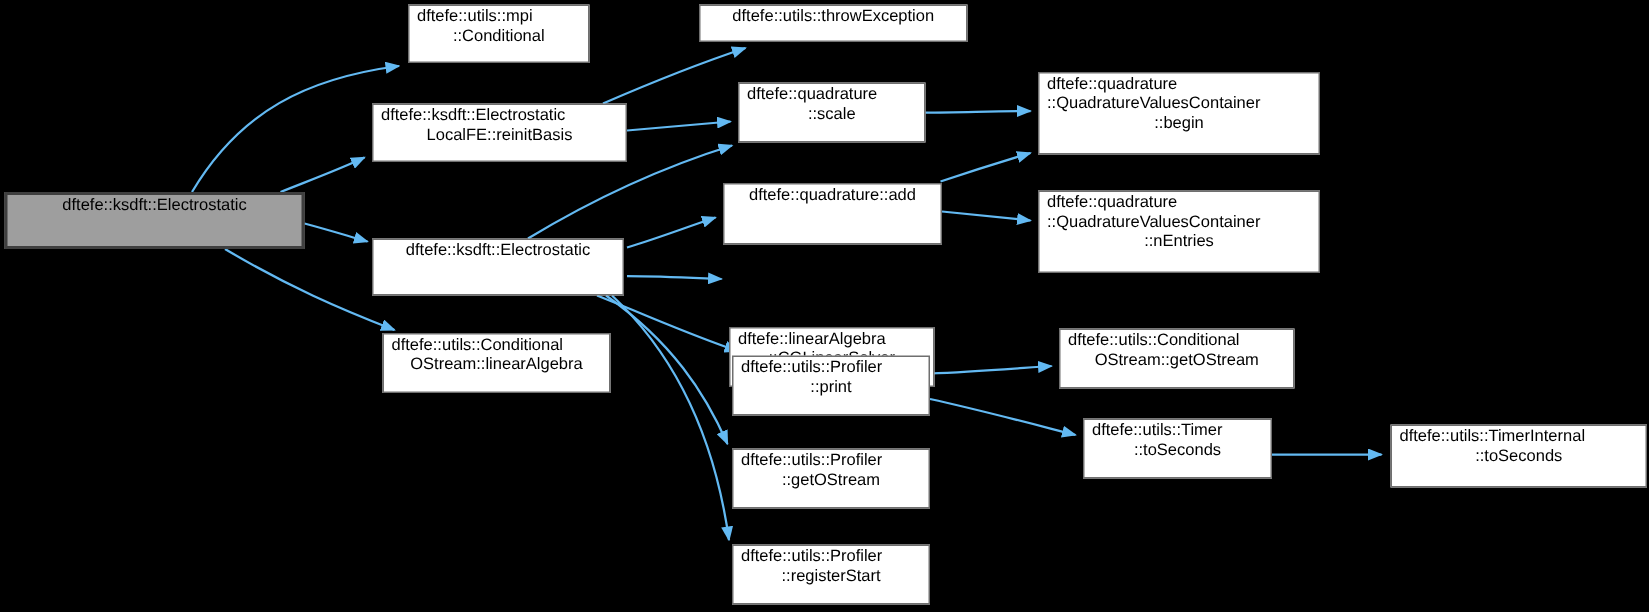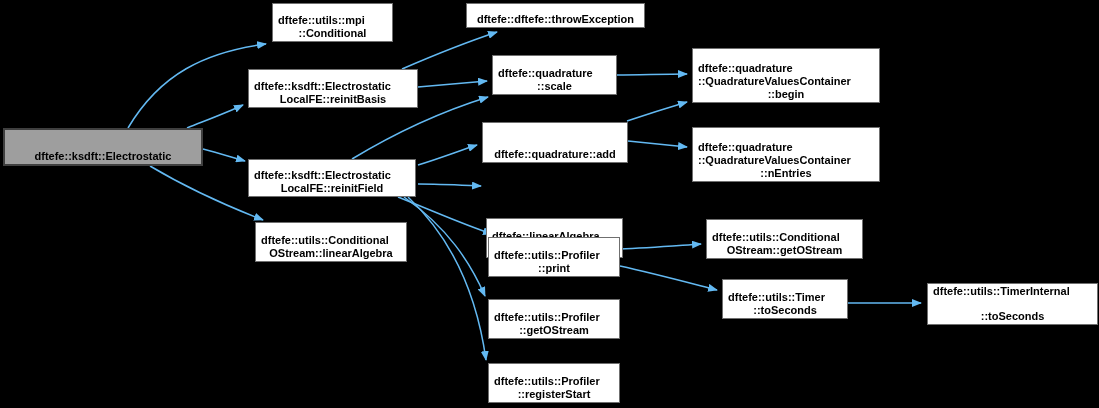--- a/index.html
+++ b/index.html
@@ -6,23 +6,22 @@
   .stage{
     position:relative;width:1099px;height:408px;background:#000000;
     font-family:"Liberation Sans","DejaVu Sans",sans-serif;overflow:hidden;
   }
   svg.edge-layer{position:absolute;left:0;top:0;width:1099px;height:408px;pointer-events:none;}
   .edge{fill:none;stroke:#63b9f2;stroke-width:1.5px;}
   .arrowhead{fill:#63b9f2;}
   .node{
     position:absolute;box-sizing:border-box;background:#ffffff;border:1.5px solid #6f6f6f;
     color:#000000;font-size:11px;line-height:13px;
-    display:flex;flex-direction:column;justify-content:flex-end;padding:1px 5px;
+    display:flex;flex-direction:column;justify-content:flex-start;padding:1px 5px;
     cursor:pointer;
-    font-weight:bold;
   }
   .node .ln{white-space:nowrap;text-align:left;}
   .node .ln:last-child{text-align:center;}
   .node.root{background:#9e9e9e;border:2px solid #3f3f3f;}
 </style>
 </head>
 <body>
 
 <div class="stage">
 
@@ -61,30 +60,29 @@
     <div class="ln">::Conditional</div>
   </div>
 
   <div class="node" style="left:248px;top:69px;width:170px;height:39px;">
     <div class="ln">dftefe::ksdft::Electrostatic</div>
     <div class="ln">LocalFE::reinitBasis</div>
   </div>
 
   <div class="node" style="left:248px;top:159px;width:168px;height:38px;">
     <div class="ln">dftefe::ksdft::Electrostatic</div>
-    <div class="ln">LocalFE::reinitField</div>
   </div>
 
   <div class="node" style="left:255px;top:222px;width:152px;height:40px;">
     <div class="ln">dftefe::utils::Conditional</div>
     <div class="ln">OStream::linearAlgebra</div>
   </div>
 
   <div class="node" style="left:466px;top:3px;width:179px;height:25px;">
-    <div class="ln">dftefe::dftefe::throwException</div>
+    <div class="ln">dftefe::utils::throwException</div>
   </div>
 
   <div class="node" style="left:492px;top:55px;width:125px;height:40px;">
     <div class="ln">dftefe::quadrature</div>
     <div class="ln">::scale</div>
   </div>
 
   <div class="node" style="left:482px;top:122px;width:146px;height:41px;">
     <div class="ln">dftefe::quadrature::add</div>
   </div>
@@ -124,18 +122,18 @@
   <div class="node" style="left:706px;top:219px;width:157px;height:40px;">
     <div class="ln">dftefe::utils::Conditional</div>
     <div class="ln">OStream::getOStream</div>
   </div>
 
   <div class="node" style="left:722px;top:279px;width:126px;height:40px;">
     <div class="ln">dftefe::utils::Timer</div>
     <div class="ln">::toSeconds</div>
   </div>
 
-  <div class="node" style="left:927px;top:283px;width:171px;height:42px;gap:12px;">
+  <div class="node" style="left:927px;top:283px;width:171px;height:42px;">
     <div class="ln">dftefe::utils::TimerInternal</div>
     <div class="ln">::toSeconds</div>
   </div>
 
 </div>
 
 </body></html>

